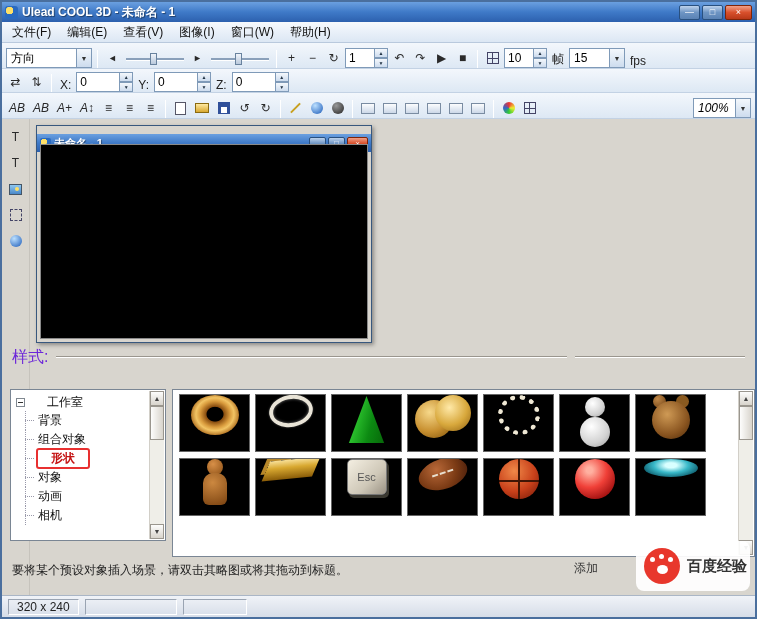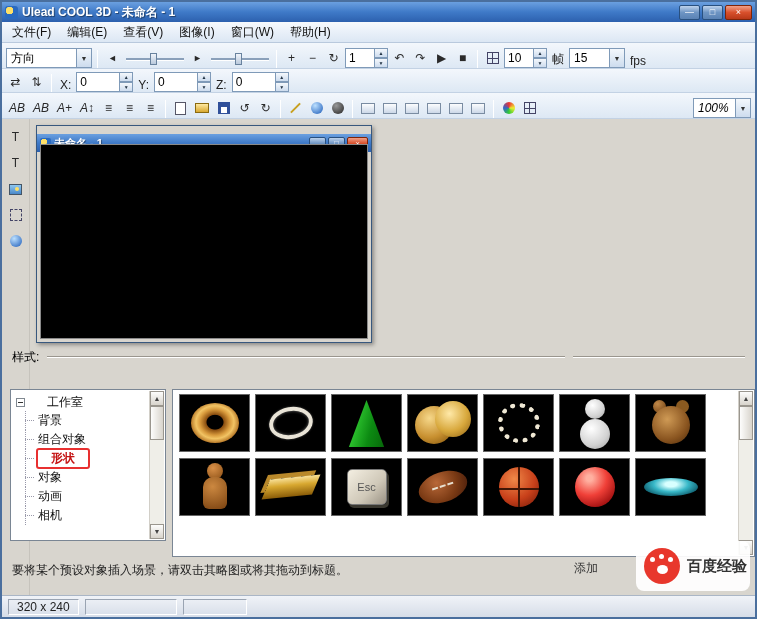--- a/index.html
+++ b/index.html
@@ -97,21 +97,21 @@
     background:linear-gradient(180deg,#6ba0e0 0%,#3f7ac8 50%,#2c60ae 100%);
     display:flex; align-items:center; padding:8px 3px; gap:3px;margin-top:8px; }
   .child-titlebar .title-text { font-size:11px; }
   .child-titlebar .winbtn { width:17px; height:13px; font-size:8px; line-height:11px; }
   .child-titlebar .winbtn.close { width:21px; }
   .child-icon { width:11px; height:11px; border-radius:2px;
     background:radial-gradient(circle at 35% 35%, #ffe066 30%, #2a6ac0 33%); flex:0 0 11px; }
   .canvas { position:absolute; top:18px; left:3px; right:3px; bottom:3px; background:#000; border:1px solid #8a8a8a; }
   
   .style-row { position:absolute; left:0; right:0; top:227px; height:22px; display:flex; align-items:center; padding:0 10px; gap:8px; }
-  .style-label { font-size:12px; color:#000000; flex:0 0 auto; }
+  .style-label { font-size:16px; color:#6d28d9; flex:0 0 auto; }
   .style-line { height:2px; border-top:1px solid #9a968e; border-bottom:1px solid #fff; }
   .style-line.long { flex:3; }
   .style-line.short { flex:1; }
   
   .tree-panel { position:absolute; left:8px; top:270px; width:156px; height:152px;
     background:#fff; border:1px solid #7a8694; padding:3px 18px 3px 5px; font-size:12px; color:#111; }
   .tree-root { display:flex; align-items:center; gap:20px; height:18px; }
   .tree-expand { width:9px; height:9px; border:1px solid #808890; background:#fff; position:relative; flex:0 0 9px; }
   .tree-expand::after { content:""; position:absolute; left:1px; right:1px; top:3px; height:1px; background:#333; }
   .tree-children { margin-left:4px; }
@@ -127,21 +127,21 @@
     font-size:7px; display:flex; align-items:center; justify-content:center; color:#444; }
   .scroll-arrow.up { top:0; } .scroll-arrow.down { bottom:0; }
   .scroll-thumb { position:absolute; left:0; right:0; top:15px; height:34px;
     background:linear-gradient(90deg,#fdfdfc,#d8d4cc); border:1px solid #9a968e; }
   
   .gallery-panel { position:absolute; left:170px; top:270px; width:583px; height:168px;
     background:#fff; border:1px solid #7a8694; }
   .gallery-grid { position:absolute; left:0; top:0; bottom:0; right:17px;
     display:flex; flex-wrap:wrap; align-content:flex-start; padding:1px 0 0 1px; overflow:hidden; }
   .thumb { width:71px; height:58px; background:#000; margin:3px 0 3px 5px; border:1px solid #666;
-    position:relative; display:flex; align-items:center; justify-content:center; overflow:hidden; }
+    position:relative; display:flex; justify-content:center; overflow:hidden; }
   .shape { position:relative; }
   .shape-donut { width:48px; height:40px; border-radius:50%;
     background:radial-gradient(ellipse at 50% 48%, #000 0 8px, #8a4e10 9px, #d89a3c 15px, #f2c464 19px, #a05c12 26px, #6a3a08 31px); }
   .shape-pearl-ring { width:44px; height:32px; border:4px solid #e9e4d7; border-radius:50%;
     transform:rotate(-10deg); box-shadow:inset 0 0 3px #777, 0 0 2px #555; }
   .shape-cone-tree { width:42px; height:48px;
     background:linear-gradient(105deg,#35d035 20%,#0c8a12 60%,#066008);
     clip-path:polygon(50% 2%, 92% 100%, 8% 100%); }
   .shape-gold-coins { width:56px; height:44px; }
   .shape-gold-coins::before { content:""; position:absolute; left:0; top:5px; width:38px; height:38px; border-radius:50%;

